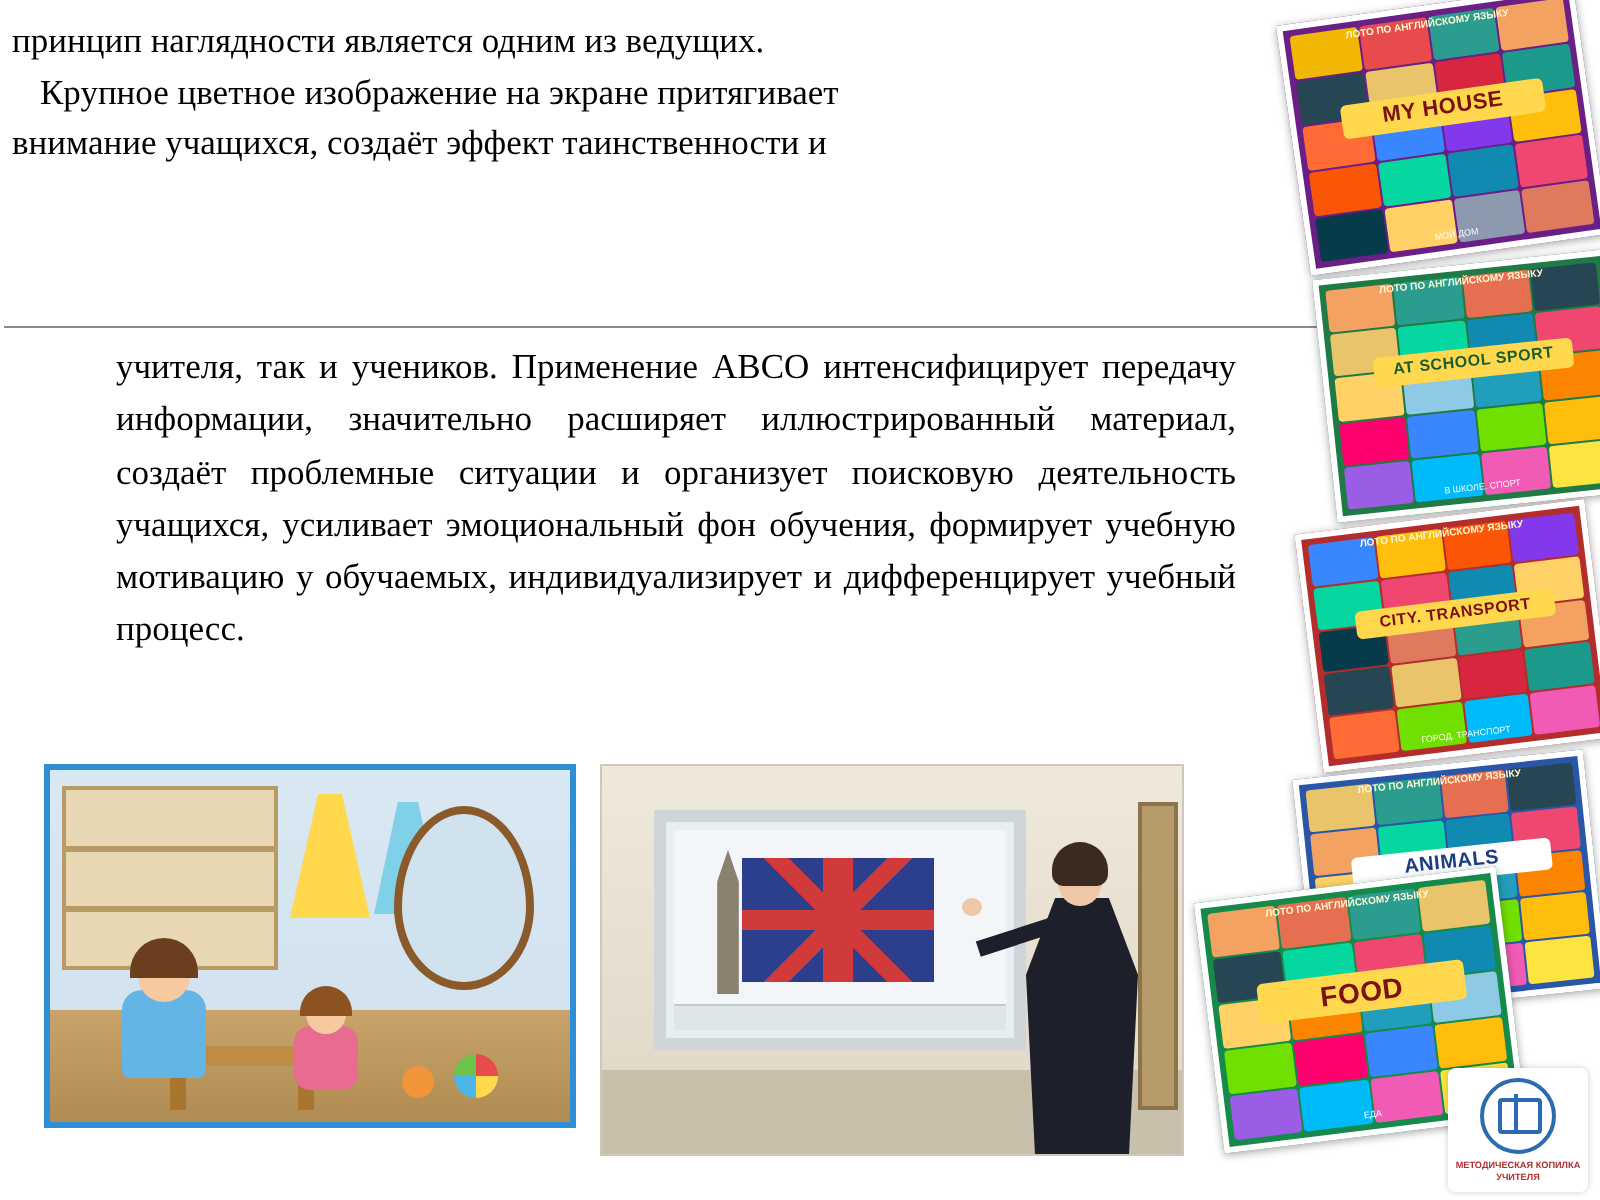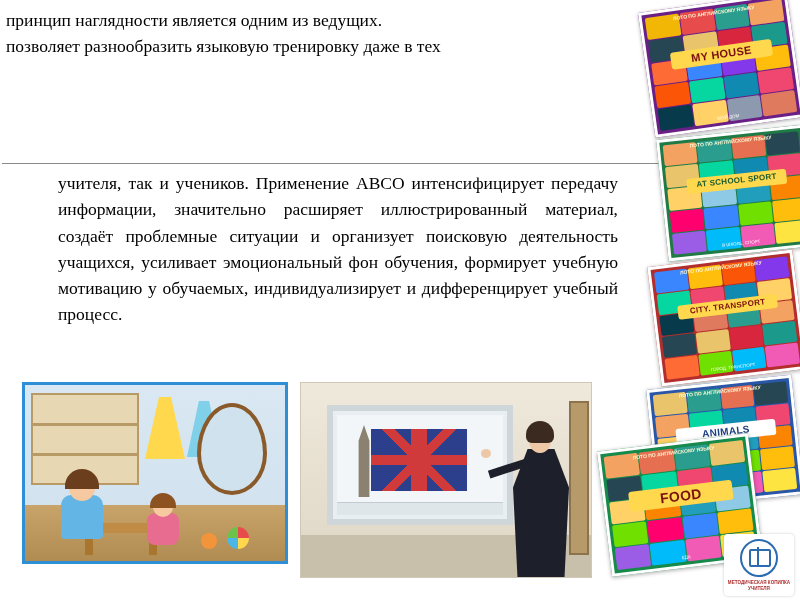--- a/index.html
+++ b/index.html
@@ -313,21 +313,22 @@
     font-weight:bold;
   }
 </style>
 </head>
 <body>
 
 <div id="slide">
 
   <div class="para-top">
     <span class="l2">принцип наглядности является одним из ведущих.</span>
-    <span class="l5">позволяет разнообразить языковую тренировку даже в тех</span>
+    <span class="l3">Крупное цветное изображение на экране притягивает</span>
+    <span class="l4">внимание      учащихся, создаёт эффект таинственности и</span>
   </div>
 
   <div class="rule"></div>
 
   <div class="para-bottom">
     <span class="rest">учителя, так и учеников.  Применение АВСО интенсифицирует передачу информации, значительно расширяет иллюстрированный материал, создаёт проблемные ситуации и организует поисковую деятельность учащихся, усиливает эмоциональный фон обучения, формирует учебную мотивацию у обучаемых, индивидуализирует и дифференцирует учебный процесс.</span>
   </div>
 
   <div class="photo-kids">
     <div class="wall-shelf"></div>

